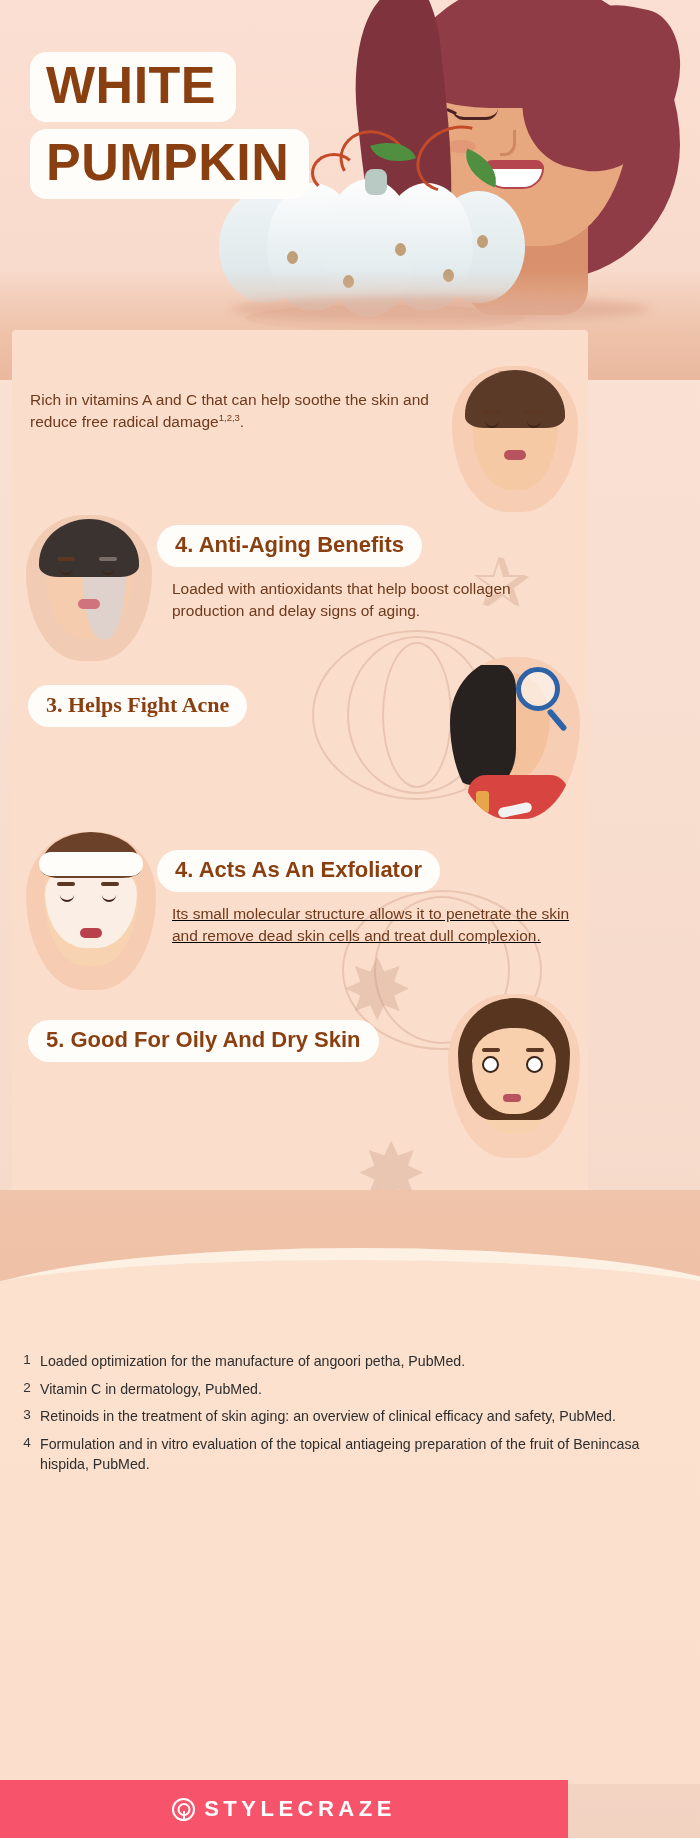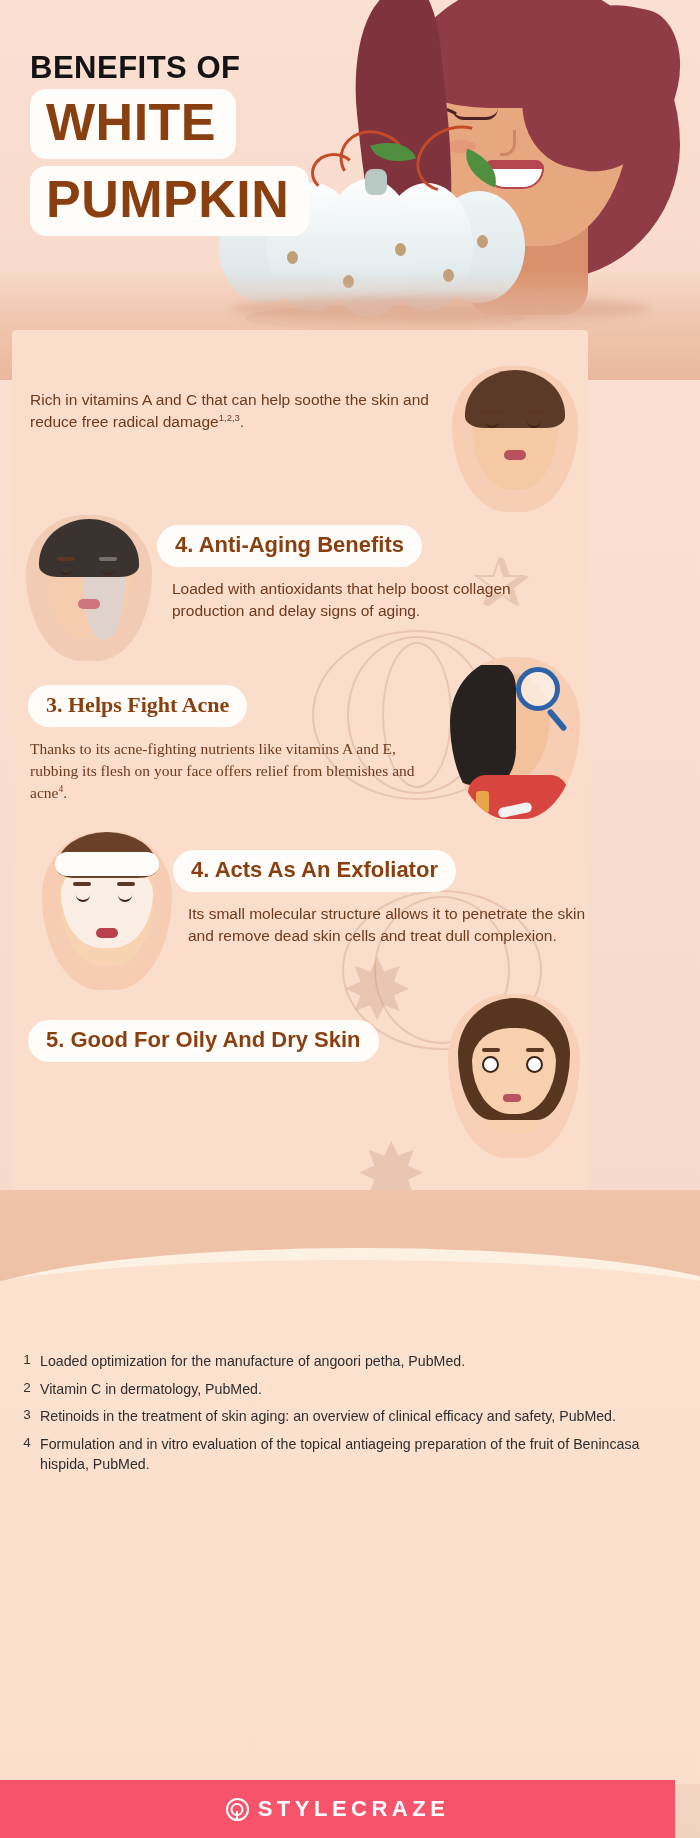--- a/index.html
+++ b/index.html
@@ -211,21 +211,21 @@
   }
   .src-list { margin:14px 30px 0 14px; }
   .src-item { display:flex; margin-bottom:7px; }
   .src-num {
     flex:0 0 26px; text-align:center; color:#333; font-size:13.5px;
     padding-top:1px;
   }
   .src-txt { color:#2e2e2e; font-size:14.2px; line-height:1.45; }
 
   .footer {
-    position:absolute; left:0; bottom:0; width:675px; height:58px;
+    position:absolute; left:0; bottom:0; width:568px; height:58px;
     background:#f7546c; display:flex; align-items:center; justify-content:center;
   }
   .logo-wrap { display:flex; align-items:center; gap:9px; }
   .logo-mark {
     width:23px; height:23px; border-radius:50%;
     border:2px solid #ffffff; position:relative;
   }
   .logo-mark::after {
     content:""; position:absolute; left:50%; top:3px; transform:translateX(-50%);
     width:9px; height:9px; border-radius:50%; border:2px solid #fff;
@@ -282,21 +282,20 @@
       <div class="vine" style="left:124px;top:-44px;width:70px;height:60px;transform:rotate(20deg);"></div>
       <div class="vine" style="left:200px;top:-48px;width:80px;height:64px;transform:rotate(-25deg);"></div>
       <div class="leaf" style="left:158px;top:-36px;transform:rotate(-18deg);"></div>
       <div class="leaf" style="left:246px;top:-20px;transform:rotate(22deg);"></div>
     </div>
 
     <div class="hdr-sand"></div>
     <div class="hdr-sand-sheen"></div>
 
     <div class="title-block">
-      <div class="t-line1">BENEFITS OF</div>
       <div class="t-pill">WHITE</div>
       <div class="t-pill">PUMPKIN</div>
     </div>
   </div>
 
   <div class="panel">
 
     <div class="panel-bg-pumpkin" style="left:300px;top:300px;width:210px;height:170px;"></div>
     <div class="panel-bg-pumpkin" style="left:335px;top:306px;width:140px;height:158px;"></div>
     <div class="panel-bg-pumpkin" style="left:370px;top:312px;width:70px;height:146px;"></div>
@@ -335,35 +334,32 @@
         <div class="av-eye" style="left:33px;top:52px;"></div>
         <div class="av-eye" style="left:75px;top:52px;"></div>
         <div class="av-lip" style="left:52px;top:84px;background:#d0737d;"></div>
       </div>
     </div>
 
     <div class="item" style="left:0; top:355px;font-family:Liberation Serif, serif;">
       <div style="margin-left:16px;">
         <span class="pill">3. Helps Fight Acne</span>
       </div>
-      <div class="body-text" style="margin-left:18px;">
-        <span>Thanks to its acne-fighting nutrients like vitamins A and E, rubbing its flesh on your face offers relief from blemishes and acne</span><sup>4</sup><span>.</span>
-      </div>
       <div class="avatar" style="left:438px; top:-28px; width:130px; height:162px; background:#f7cdb4;">
         <div class="av-face" style="background:#f3c29d; left:44%;"></div>
         <div class="av-hair" style="background:#27211f; width:74px; height:120px; left:22%; top:8px; border-radius:50% 20% 30% 40%;"></div>
         <div style="position:absolute;left:18px;bottom:0;width:100px;height:44px;background:#d8443f;border-radius:18px 18px 0 0;"></div>
         <div style="position:absolute;left:66px;top:10px;width:44px;height:44px;border:5px solid #2e63a8;border-radius:50%;background:rgba(255,255,255,.6);"></div>
         <div style="position:absolute;left:104px;top:50px;width:6px;height:26px;background:#2e63a8;transform:rotate(-40deg);border-radius:3px;"></div>
         <div style="position:absolute;left:26px;bottom:6px;width:13px;height:22px;background:#e8a64a;border-radius:3px;"></div>
         <div style="position:absolute;left:48px;bottom:4px;width:34px;height:10px;background:#f2f2f2;border-radius:5px;transform:rotate(-12deg);"></div>
       </div>
     </div>
 
-    <div class="item" style="left:16px; top:520px;">
+    <div class="item" style="left:0; top:520px;text-decoration:underline;">
       <div class="pill-row right">
         <span class="pill">4. Acts As An Exfoliator</span>
       </div>
       <div class="body-text right">Its small molecular structure allows it to penetrate the skin and remove dead skin cells and treat dull complexion.</div>
       <div class="avatar" style="left:14px; top:-18px; width:130px; height:158px; background:#f6cdb2;">
         <div class="av-face" style="background:#f7d3b2; width:94px; height:118px;"></div>
         <div style="position:absolute;left:50%;transform:translateX(-50%);top:30px;width:92px;height:86px;background:#fbeee4;border-radius:46% 46% 44% 44% / 36% 36% 64% 64%;"></div>
         <div class="av-hair" style="background:#6b4129; top:0px; height:46px;"></div>
         <div style="position:absolute;left:50%;transform:translateX(-50%);top:20px;width:104px;height:24px;background:#fffdf9;border-radius:14px;"></div>
         <div class="av-eye" style="left:34px;top:62px;"></div>

